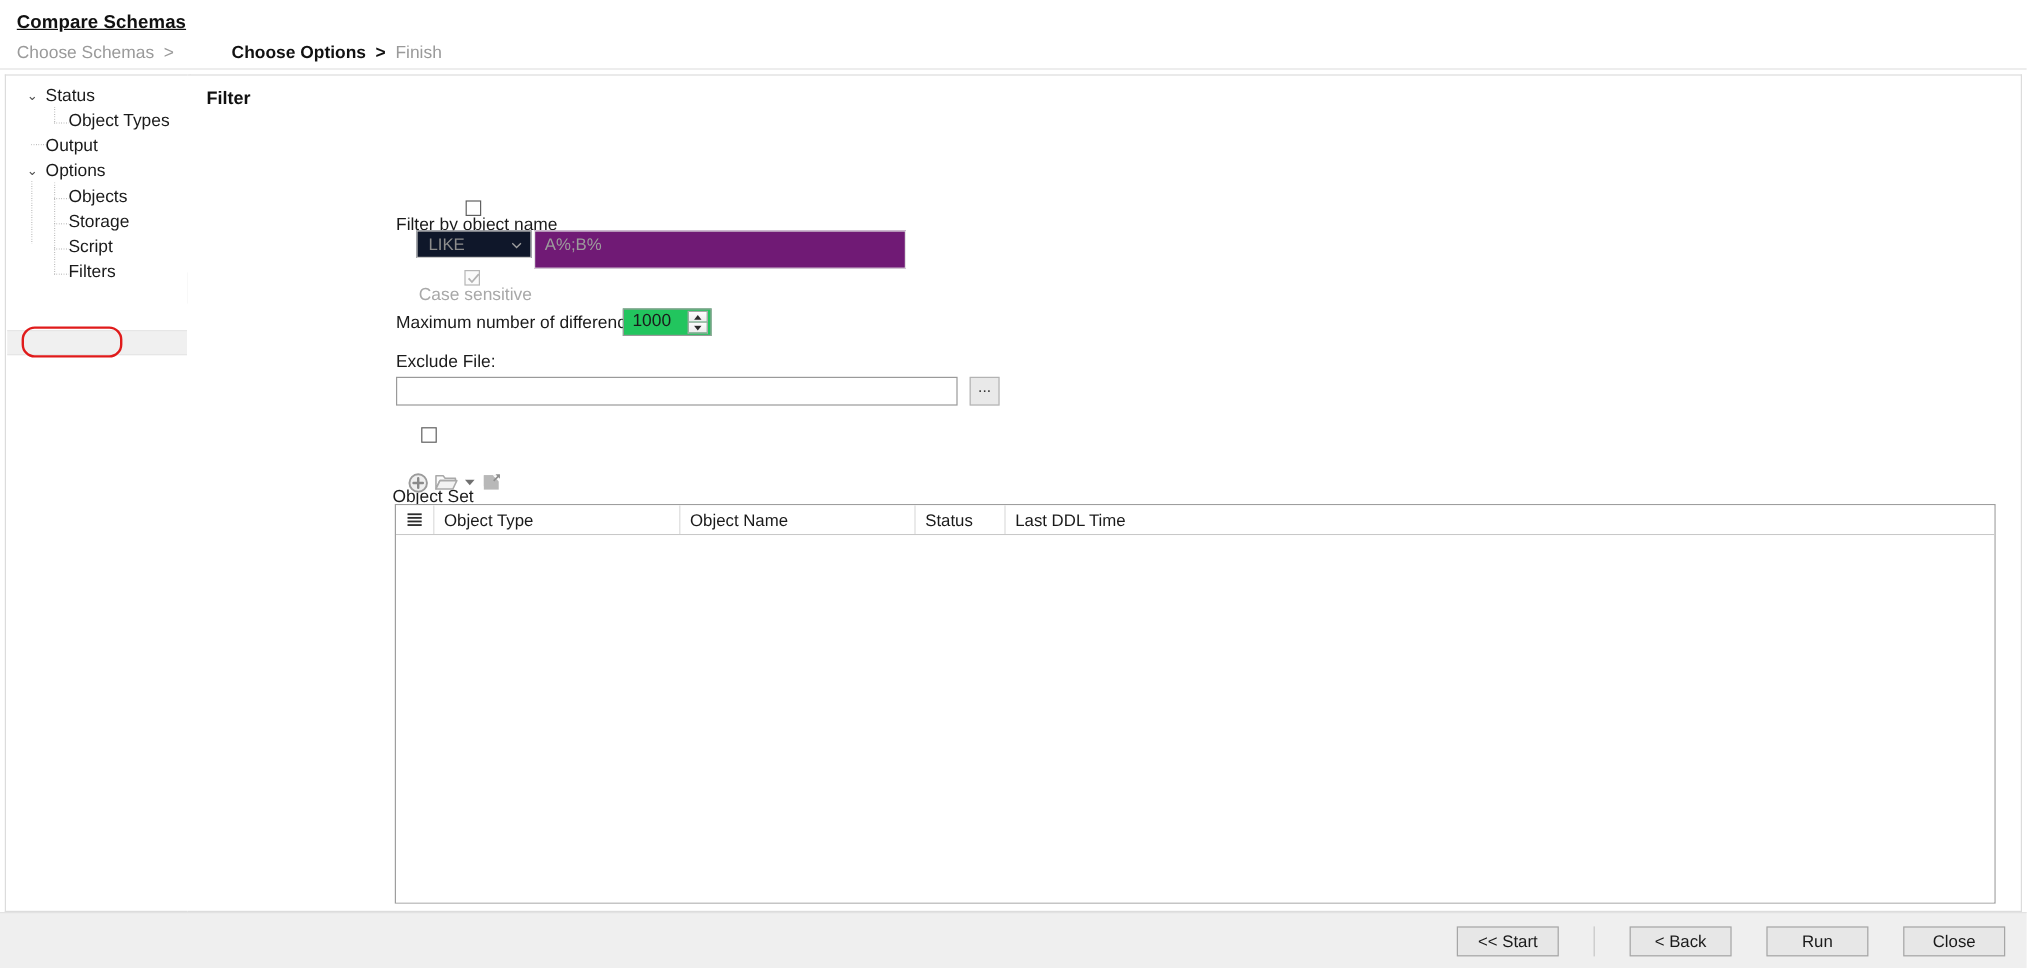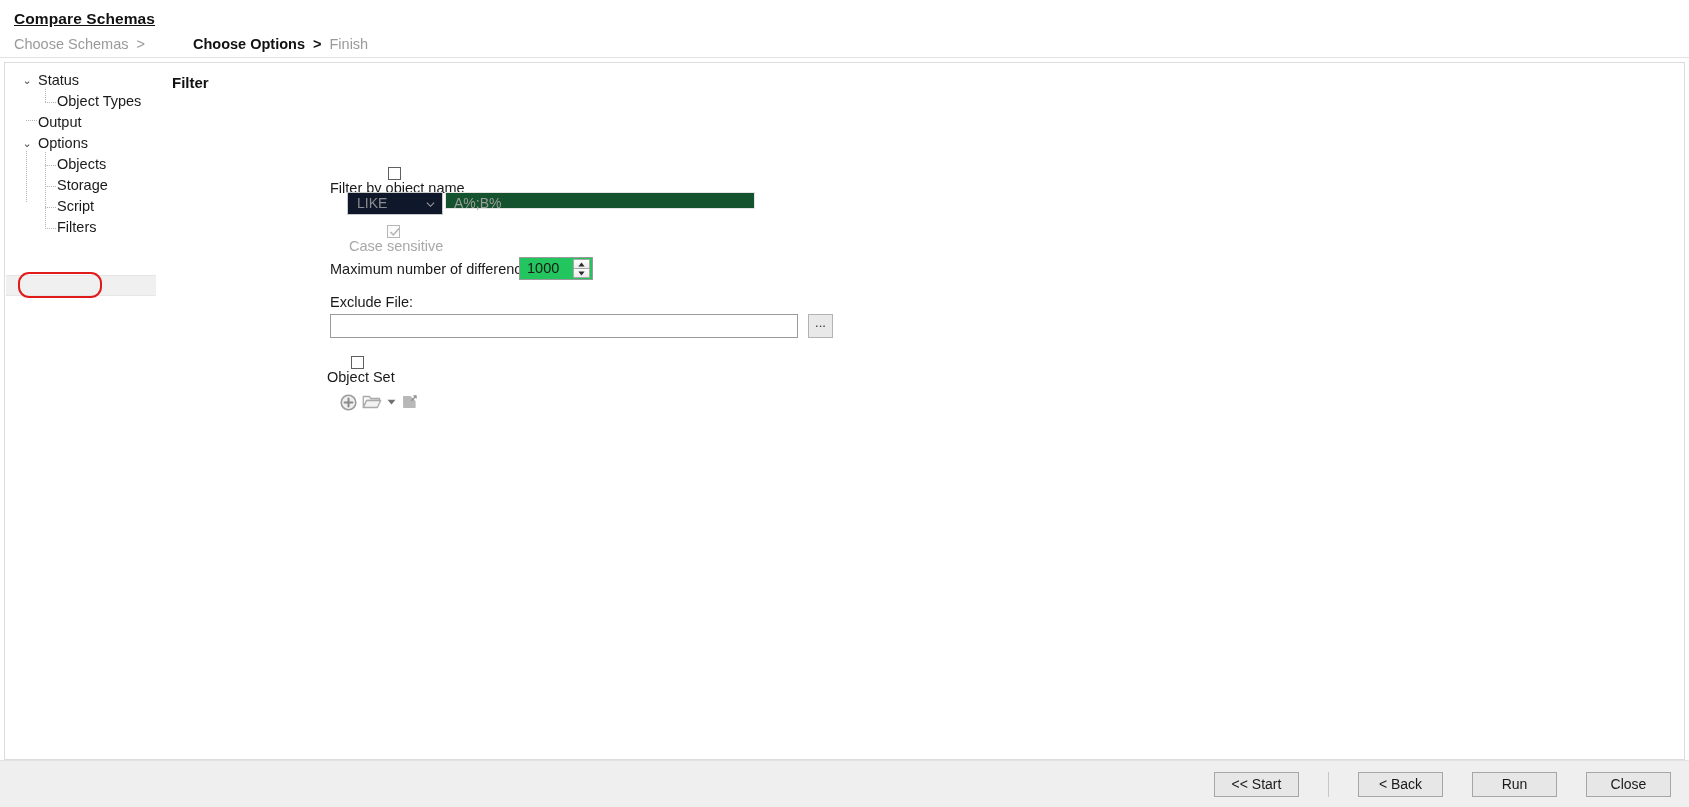--- a/index.html
+++ b/index.html
@@ -182,21 +182,21 @@
     flex: none;
     position: relative;
   }
   .cbox.disabled { border-color: #b6b6b6; background: #fbfbfb; }
   .cbox.checked-dis svg { position: absolute; left: 1px; top: 0px; }
   .cb-label { color: #1a1a1a; }
   .cb-label.disabled { color: #a8a8a8; }
 
   #row-filter-by-name { left: 174px; top: 104px; }
   #row-case-sensitive { left: 193px; top: 162px; }
-  #row-object-set { left: 171px; top: 293px; }
+  #row-object-set { left: 171px; top: 293px; gap: 37px; }
 
   
   #like-select {
     position: absolute;
     left: 191px; top: 129px;
     width: 96px; height: 23px;
     background: #0f172a;
     border: 1px solid #c9c9c9;
     box-sizing: border-box;
     font-size: 14px;
@@ -205,22 +205,22 @@
     padding-left: 9px;
   }
   #like-select .chev {
     position: absolute;
     right: 7px; top: 7px;
     width: 9px; height: 9px;
   }
   #filter-pattern-input {
     position: absolute;
     left: 289px; top: 129px;
-    width: 310px; height: 17px;
-    background: #14532d;
+    width: 310px; height: 32px;
+    background: #701a75;
     border: 1px solid #e4e4e4;
     box-sizing: border-box;
     font-size: 14px;
     color: #9c9c9c;
     line-height: 21px;
     padding-left: 8px;
   }
 
   
   #max-diff-label {
@@ -518,20 +518,37 @@
         <svg width="18" height="18" viewBox="0 0 18 18">
           <path d="M2.2 3 h9.4 v3.2 l-3 0 v2.6 h-2.6 v3.4 H2.2 Z" fill="#b8b8b8"></path>
           <rect x="2.2" y="3" width="12.4" height="12" fill="#b8b8b8"></rect>
           <path d="M9.6 3 L15.8 3 L15.8 9.2 Z" fill="#ffffff"></path>
           <path d="M10.4 7.7 L15 3.1" stroke="#8f8f8f" stroke-width="1.4"></path>
           <path d="M15.6 2.3 L15.6 6.0 L11.9 2.3 Z" fill="#8f8f8f"></path>
         </svg>
       </span>
     </div>
 
+    <div id="objset-grid">
+      <div id="grid-header">
+        <div class="gcol icon-col">
+          <svg width="13" height="13" viewBox="0 0 13 13">
+            <rect x="0.6" y="0.8" width="11.8" height="1.5" fill="#2b2b2b"></rect>
+            <rect x="0.6" y="3.8" width="11.8" height="1.5" fill="#2b2b2b"></rect>
+            <rect x="0.6" y="6.8" width="11.8" height="1.5" fill="#2b2b2b"></rect>
+            <rect x="0.6" y="9.8" width="11.8" height="1.5" fill="#2b2b2b"></rect>
+          </svg>
+        </div>
+        <div class="gcol" style="width:205px">Object Type</div>
+        <div class="gcol" style="width:196px">Object Name</div>
+        <div class="gcol" style="width:75px">Status</div>
+        <div class="gcol" style="width:824px;border-right:none">Last DDL Time</div>
+      </div>
+      <div id="grid-body"></div>
+    </div>
 
   </div>
 </div>
 
 <div id="footer">
   <div id="footer-buttons">
     <div class="wiz-btn">&lt;&lt; Start</div>
     <div class="btn-sep"></div>
     <div class="wiz-btn">&lt; Back</div>
     <div class="wiz-btn">Run</div>

